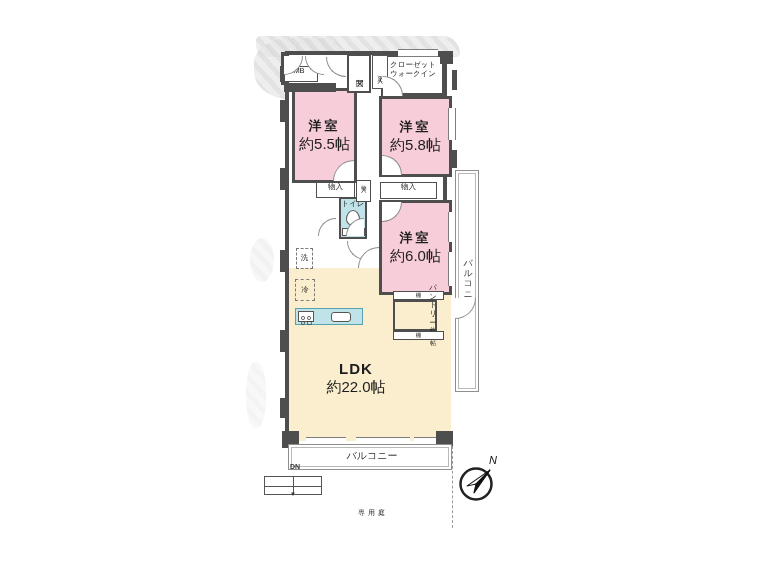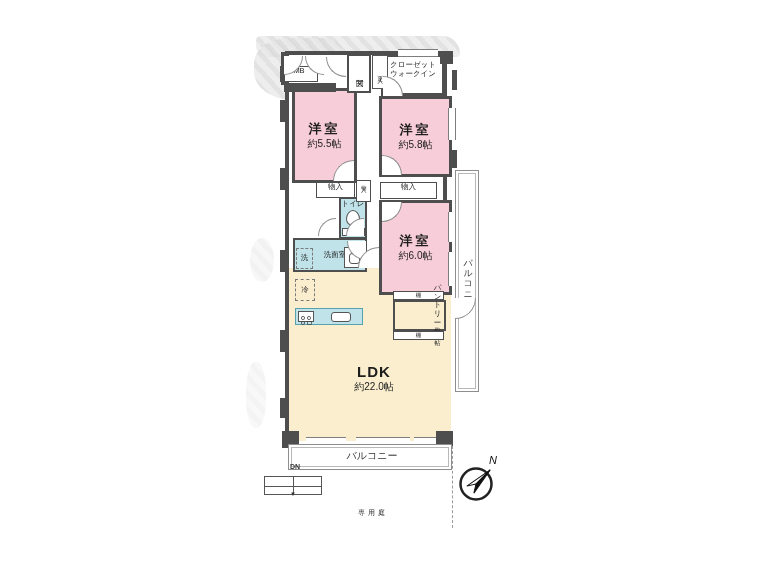--- a/index.html
+++ b/index.html
@@ -10,21 +10,21 @@
   .tex{background:repeating-linear-gradient(48deg,var(--texture) 0 5px,#e8e8e8 5px 11px);opacity:.75;}
   
   .unit{border:4px solid var(--wall);background:#fff;}
   .room{border:3px solid var(--wall);display:flex;flex-direction:column;align-items:center;justify-content:center;text-align:center;}
   .pink{background:var(--pink);}
   .cream{background:var(--cream);}
   .teal{background:var(--teal);}
   .white{background:#fff;}
   .noflex{display:block;}
   .rname{font-size:13px;font-weight:bold;letter-spacing:3px;color:#1d1d1d;line-height:1.25;}
-  .rsize{font-size:10px;color:#1d1d1d;line-height:1.2;}
+  .rsize{font-size:15px;color:#1d1d1d;line-height:1.2;}
   .ldk-name{font-size:15px;font-weight:bold;letter-spacing:1px;}
   .sm{font-size:7.5px;line-height:1.15;color:#1d1d1d;}
   .xs{font-size:6px;line-height:1.1;color:#1d1d1d;}
   .xxs{font-size:5.5px;line-height:1;color:#1d1d1d;}
   .vtext{writing-mode:vertical-rl;text-orientation:upright;letter-spacing:1px;}
   .wall{background:var(--wall);}
   .thinbox{border:1.5px solid var(--wall);background:#fff;display:flex;justify-content:center;}
   .dashedbox{border:1.5px dashed #7a7a7a;display:flex;align-items:center;justify-content:center;background:transparent;}
   .win-h{background:#fff;border-top:1.5px solid #7d7d7d;border-bottom:1.5px solid #7d7d7d;}
   .win-v{background:#fff;border-left:1.5px solid #7d7d7d;border-right:1.5px solid #7d7d7d;}
@@ -88,69 +88,61 @@
   <div class="abs room teal noflex" style="left:339px;top:197px;width:28px;height:42px;border-width:2px;">
     <div class="abs lbl" style="left:0;top:1px;width:24px;height:9px;">
       <span class="sm">トイレ</span>
     </div>
     <div class="abs fixture" style="left:5px;top:11px;width:14px;height:16px;border-radius:50% 50% 50% 50%/58% 58% 42% 42%;"></div>
     <div class="abs fixture" style="left:12px;top:29px;width:12px;height:8px;display:flex;align-items:center;justify-content:center;">
       <span style="font-size:5px;">棚</span>
     </div>
     <div class="abs fixture" style="left:1px;top:29px;width:8px;height:8px;"></div>
   </div>
-  <div class="abs room teal noflex" style="left:293px;top:238px;width:74px;height:34px;border-width:2px;">
-    <div class="abs lbl" style="left:23px;top:10px;width:34px;height:10px;">
-      <span class="sm">洗面室</span>
-    </div>
-    <div class="abs fixture" style="left:49px;top:7px;width:20px;height:21px;">
-      <div class="abs" style="left:4px;top:5px;width:11px;height:11px;border:1px solid #555;border-radius:3px;"></div>
-    </div>
-  </div>
   <div class="abs dashedbox" style="left:296px;top:248px;width:17px;height:21px;">
     <span class="sm">洗</span>
   </div>
   <div class="abs dashedbox" style="left:295px;top:279px;width:20px;height:22px;">
     <span class="sm">冷</span>
   </div>
 
   <div class="abs thinbox" style="left:316px;top:182px;width:39px;height:16px;">
     <span class="sm">物入</span>
   </div>
   <div class="abs thinbox" style="left:356px;top:180px;width:15px;height:22px;">
     <span class="xxs vtext">物入</span>
   </div>
   <div class="abs thinbox" style="left:380px;top:182px;width:57px;height:17px;">
     <span class="sm">物入</span>
   </div>
 
   <div class="abs thinbox" style="left:393px;top:291px;width:51px;height:9px;">
     <span style="font-size:5.5px;">棚</span>
   </div>
-  <div class="abs room cream" style="left:393px;top:300px;width:53px;height:31px;border-width:2px;padding-left:36px;">
+  <div class="abs room cream" style="left:393px;top:300px;width:44px;height:31px;border-width:2px;padding-left:36px;">
     <span class="sm">パントリー</span>
     <span class="xs">約1.5帖</span>
   </div>
   <div class="abs thinbox" style="left:393px;top:331px;width:51px;height:9px;">
     <span style="font-size:5.5px;">棚</span>
   </div>
 
   <div class="abs kcounter" style="left:295px;top:308px;width:68px;height:17px;">
     <div class="abs fixture" style="left:2px;top:2px;width:16px;height:11px;">
       <svg width="16" height="11" viewBox="0 0 16 11">
         <circle cx="4" cy="3" r="1.6" fill="none" stroke="#444" stroke-width="0.8"></circle>
         <circle cx="10" cy="3" r="1.6" fill="none" stroke="#444" stroke-width="0.8"></circle>
         <circle cx="4" cy="8" r="1.6" fill="none" stroke="#444" stroke-width="0.8"></circle>
         <rect x="8.5" y="6.5" width="4" height="3" fill="none" stroke="#444" stroke-width="0.7"></rect>
       </svg>
     </div>
     <div class="abs fixture" style="left:35px;top:2.5px;width:20px;height:10px;border-radius:3px;"></div>
   </div>
 
-  <div class="abs lbl" style="left:314px;top:360px;width:120px;height:36px;">
+  <div class="abs lbl" style="left:296px;top:360px;width:120px;height:36px;">
     <span class="rname ldk-name">LDK</span>
     <span class="rsize">約22.0帖</span>
   </div>
 
   <div class="abs thinbox" style="left:280px;top:66px;width:38px;height:16px;">
     <span class="sm">MB</span>
   </div>
   <div class="abs wall" style="left:284px;top:83px;width:52px;height:9px;"></div>
   <div class="abs wall" style="left:281px;top:52px;width:4px;height:33px;"></div>
 

